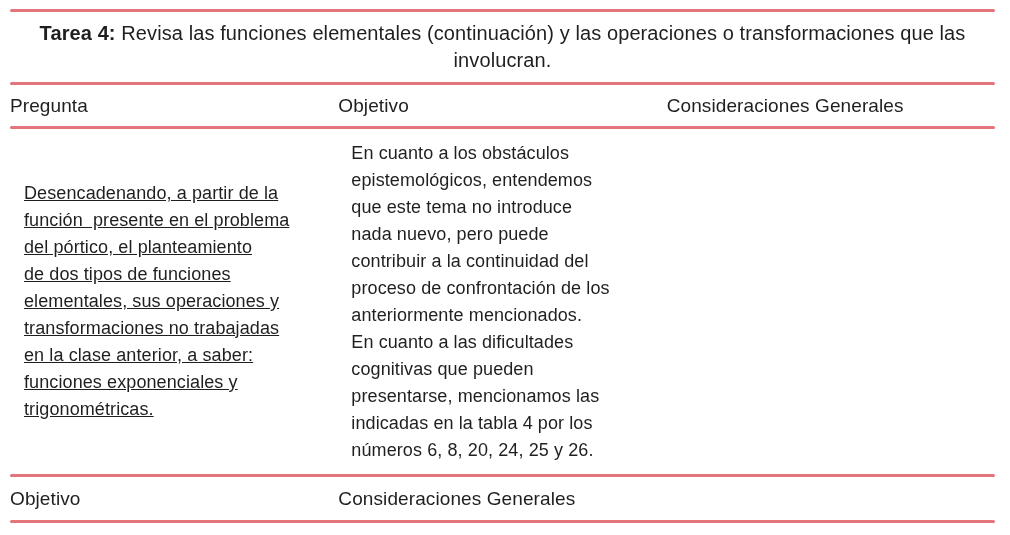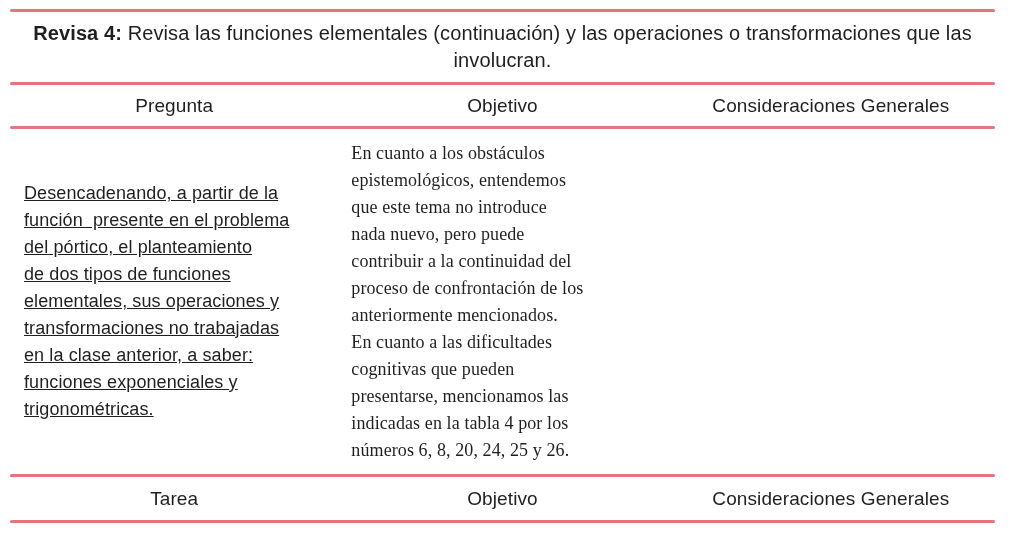--- a/index.html
+++ b/index.html
@@ -32,43 +32,42 @@
   .b { font-weight: bold; }
   .grid {
     width: 985px;
     margin-left: 10px;
     display: grid;
     grid-template-columns: 1fr 1fr 1fr;
   }
   .hdr-row { height: 41px; align-items: center; }
   .hdr-row.bottom { height: 43px; }
   .hdr-cell {
-    text-align: center;
     font-size: 19px;
     letter-spacing: 0.1px;
   }
   .body-row { min-height: 345px; align-items: center; }
   .cell {
     font-size: 18px;
     line-height: 27px;
     white-space: pre-wrap;
     letter-spacing: 0.1px;
   }
   .cell-1 { padding-left: 10px; padding-right: 6px; }
   .cell-2 { padding-left: 14px; padding-right: 4px; text-decoration: underline; }
-  .cell-3 { padding-left: 13px; padding-right: 4px; font-family: Liberation Serif, serif; }
+  .cell-3 { padding-left: 13px; padding-right: 4px; }
 </style>
 </head>
 <body>
 
 <div class="page">
 
   <hr class="rule">
 
-  <div class="caption"><span class="b">Revisa 4:</span><span> Revisa las funciones elementales (continuación) y las operaciones o transformaciones que las
+  <div class="caption"><span class="b">Tarea 4:</span><span> Revisa las funciones elementales (continuación) y las operaciones o transformaciones que las
 involucran.</span></div>
 
   <hr class="rule">
 
   <div class="grid hdr-row">
     <div class="hdr-cell">Pregunta</div>
     <div class="hdr-cell">Objetivo</div>
     <div class="hdr-cell">Consideraciones Generales</div>
   </div>
 
@@ -94,20 +93,19 @@
 En cuanto a las dificultades
 cognitivas que pueden
 presentarse, mencionamos las
 indicadas en la tabla 4 por los
 números 6, 8, 20, 24, 25 y 26.</div>
   </div>
 
   <hr class="rule">
 
   <div class="grid hdr-row bottom">
-    <div class="hdr-cell">Tarea</div>
     <div class="hdr-cell">Objetivo</div>
     <div class="hdr-cell">Consideraciones Generales</div>
   </div>
 
   <hr class="rule">
 
 </div>
 
 </body></html>

